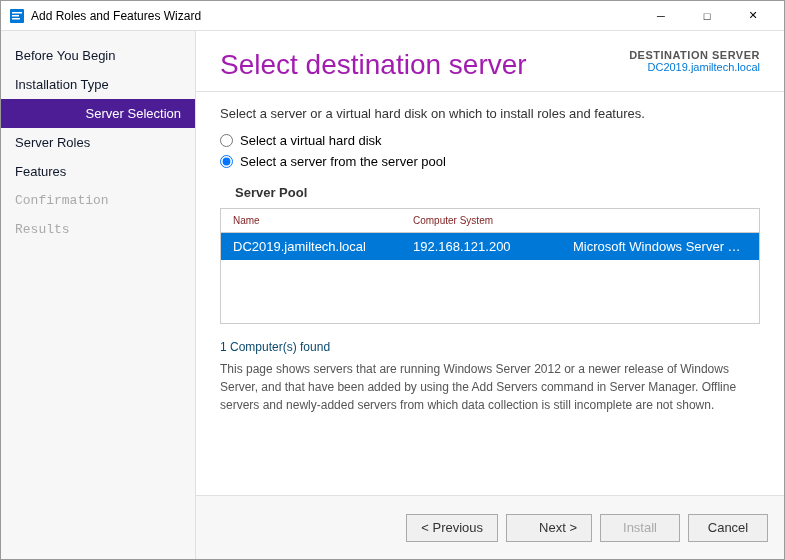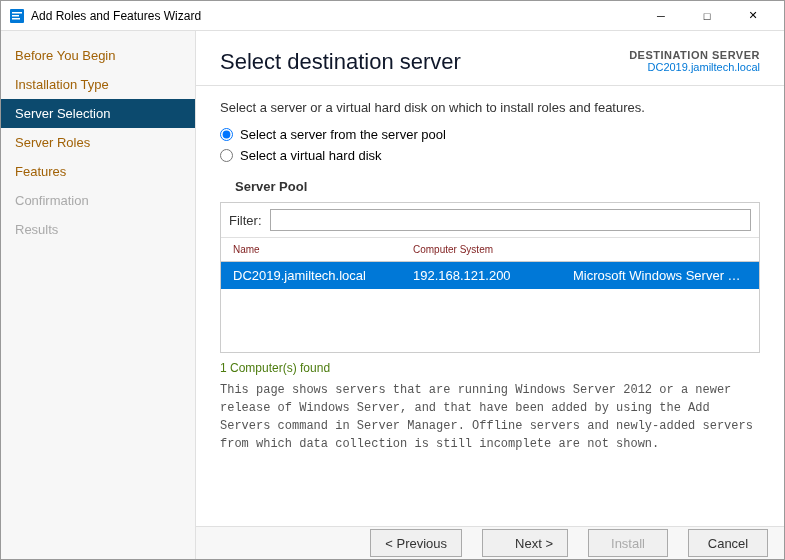--- a/index.html
+++ b/index.html
@@ -65,51 +65,53 @@
       width: 195px;
       background: #f7f7f7;
       border-right: 1px solid #e0e0e0;
       padding-top: 10px;
       flex-shrink: 0;
     }
     .sidebar-item {
       padding: 7px 14px;
       font-size: 13px;
       cursor: pointer;
-      color: #a16207;
+      color: #0f172a;
     }
     .sidebar-item.active {
-      background: #0c4a6e;
+      background: #4c1d95;
       color: #fff;
+      text-align: right;
     }
     .sidebar-item.disabled {
       color: #aaa;
       cursor: default;
+      font-family: Liberation Mono, monospace;
     }
 
     .main {
       flex: 1;
       display: flex;
       flex-direction: column;
       padding: 0;
       overflow: hidden;
     }
 
     .header {
       padding: 18px 24px 10px 24px;
       border-bottom: 1px solid #e0e0e0;
       display: flex;
       justify-content: space-between;
       align-items: flex-start;
       flex-shrink: 0;
     }
     .page-title {
-      font-size: 22px;
+      font-size: 28px;
       font-weight: 300;
-      color: #0f172a;
+      color: #a21caf;
     }
     .destination-server {
       text-align: right;
       font-size: 11px;
       color: #555;
     }
     .destination-server .label {
       font-weight: 600;
       color: #555;
       letter-spacing: 0.5px;
@@ -204,39 +206,38 @@
     }
     .table-cell {
       font-size: 13px;
       padding: 2px 4px;
       overflow: hidden;
       white-space: nowrap;
       text-overflow: ellipsis;
     }
     .computers-found {
       font-size: 12px;
-      color: #4d7c0f;
-      margin-top: 8px;
+      color: #0c4a6e;
+      margin-top: 16px;
       margin-bottom: 6px;
     }
     .description-text {
       font-size: 12px;
       color: #555;
       line-height: 1.5;
-      font-family: Liberation Mono, monospace;
     }
 
     .footer {
-      height: 33px;
+      height: 64px;
       border-top: 1px solid #e0e0e0;
       display: flex;
       align-items: center;
       justify-content: flex-end;
       padding: 0 16px;
-      gap: 20px;
+      gap: 8px;
       flex-shrink: 0;
       background: #f7f7f7;
     }
     .footer-btn {
       height: 28px;
       min-width: 80px;
       padding: 0 14px;
       font-size: 13px;
       border: 1px solid #aaa;
       background: #f0f0f0;
@@ -310,37 +311,33 @@
           <div class="label">DESTINATION SERVER</div>
           <div class="value">DC2019.jamiltech.local</div>
         </div>
       </div>
 
       <div class="main-body">
         <p class="instruction-text">Select a server or a virtual hard disk on which to install roles and features.</p>
 
         <div class="radio-group">
           <div class="radio-row">
+            <input type="radio" name="serverType" id="vhd" style="">
+            <label for="vhd">Select a virtual hard disk</label>
+          </div>
+          <div class="radio-row">
             <input type="radio" name="serverType" id="serverPool" checked="" style="">
             <label for="serverPool">Select a server from the server pool</label>
           </div>
-          <div class="radio-row">
-            <input type="radio" name="serverType" id="vhd" style="">
-            <label for="vhd">Select a virtual hard disk</label>
-          </div>
         </div>
 
         <div class="section-label">Server Pool</div>
 
         <div class="server-pool-box">
 
-          <div class="filter-row">
-            <span class="filter-label">Filter:</span>
-            <input type="text" class="filter-input" style="">
-          </div>
 
           <div class="table-header">
             <div class="table-header-cell">Name</div>
             <div class="table-header-cell">Computer System</div>
           </div>
 
           <div class="table-body">
             <div class="table-row selected">
               <div class="table-cell">DC2019.jamiltech.local</div>
               <div class="table-cell">192.168.121.200</div>

